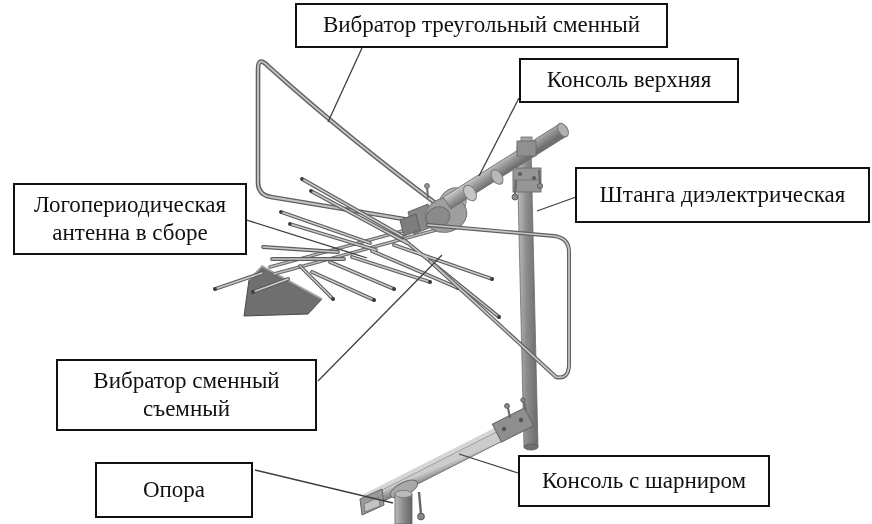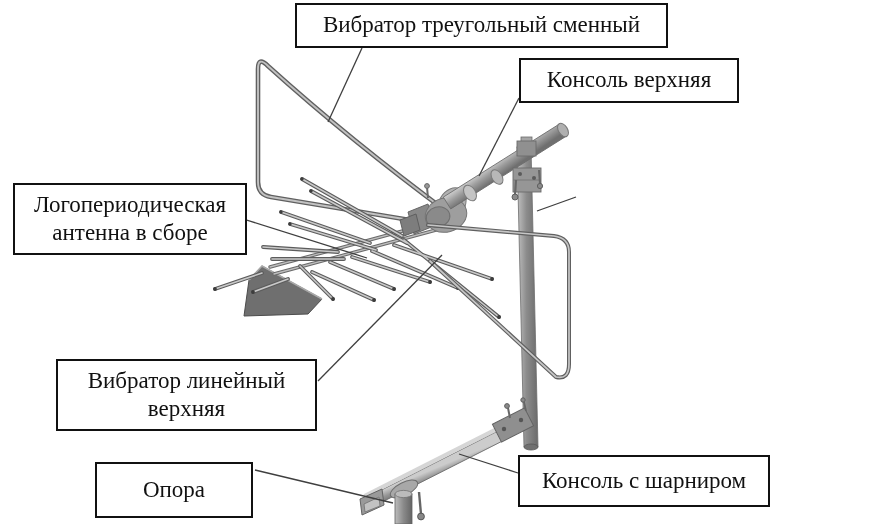--- a/index.html
+++ b/index.html
@@ -190,27 +190,30 @@
   </svg>
 
   <div class="label" style="left:519px;top:58px;width:220px;height:45px;">
     <span>Консоль верхняя</span>
   </div>
 
   <div class="label" style="left:295px;top:3px;width:373px;height:45px;">
     <span>Вибратор треугольный сменный</span>
   </div>
 
+  <div class="label" style="left:575px;top:167px;width:295px;height:56px;">
+    <span>Штанга диэлектрическая</span>
+  </div>
 
   <div class="label" style="left:13px;top:183px;width:234px;height:72px;">
     <span>Логопериодическая антенна в сборе</span>
   </div>
 
   <div class="label" style="left:56px;top:359px;width:261px;height:72px;">
-    <span>Вибратор линейный верхняя</span>
+    <span>Вибратор сменный съемный</span>
   </div>
 
   <div class="label" style="left:95px;top:462px;width:158px;height:56px;">
     <span>Опора</span>
   </div>
 
   <div class="label" style="left:518px;top:455px;width:252px;height:52px;">
     <span>Консоль с шарниром</span>
   </div>
 

